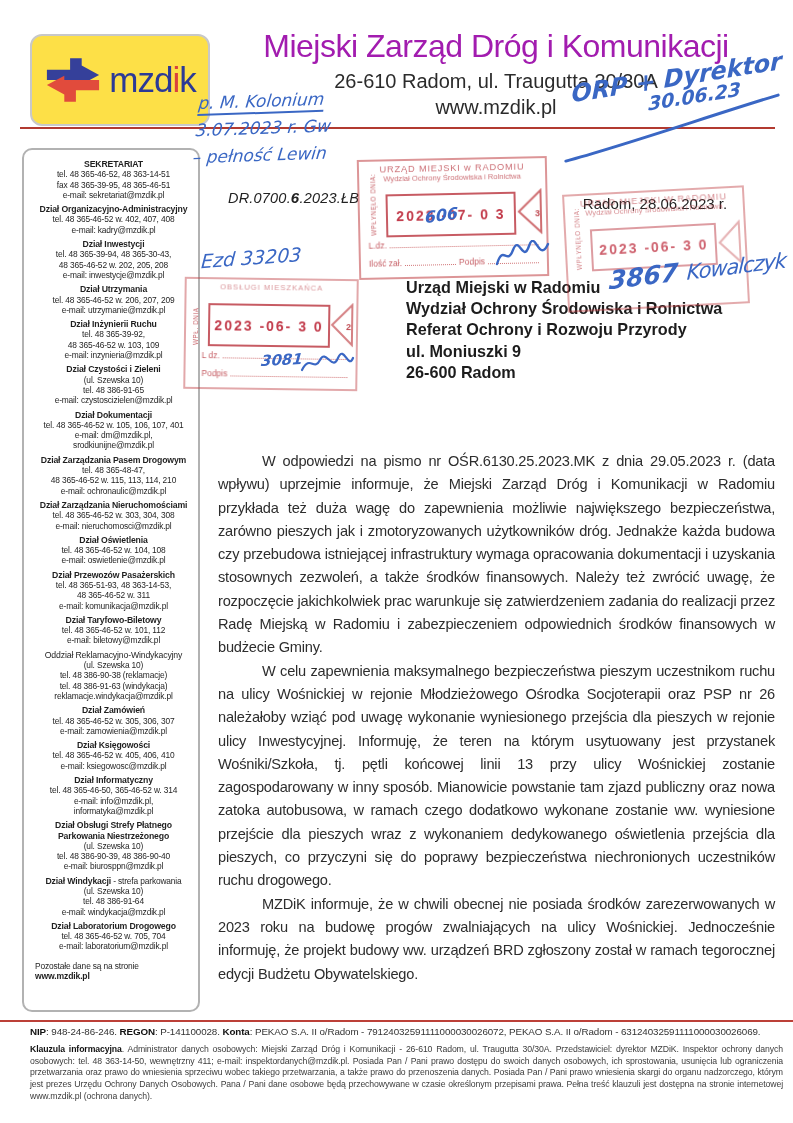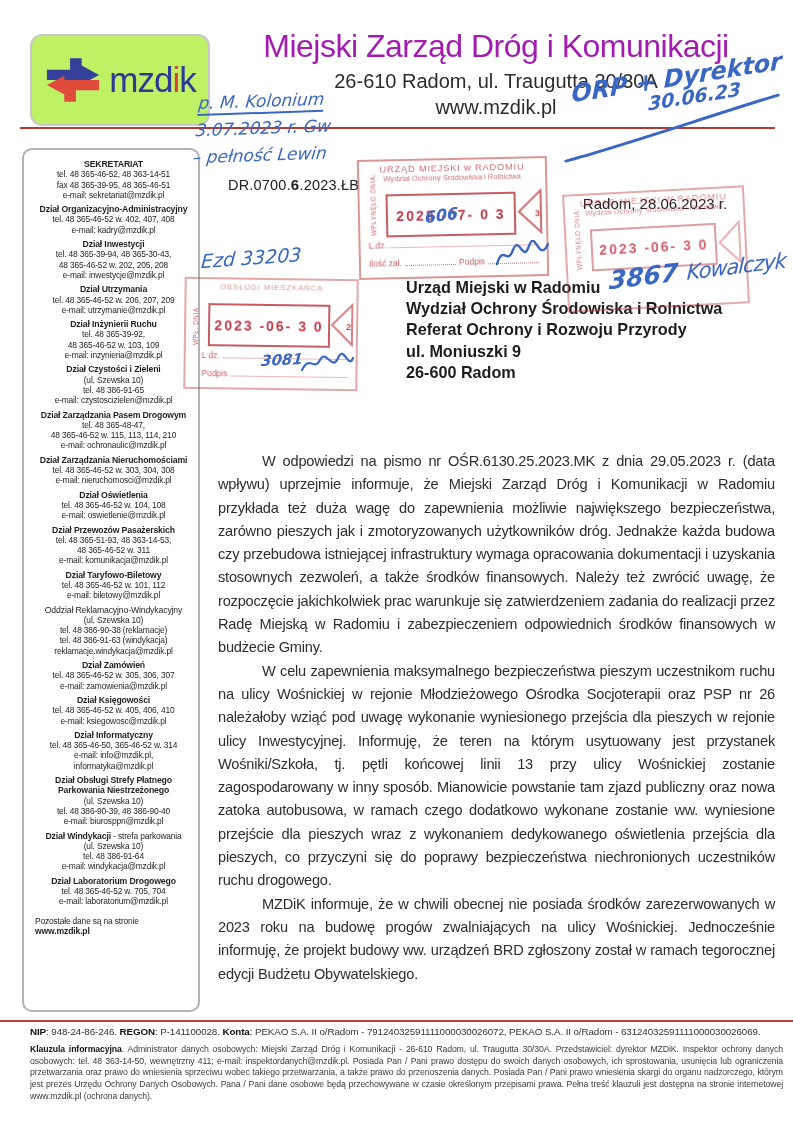--- a/index.html
+++ b/index.html
@@ -1,21 +1,21 @@
 <!DOCTYPE html>
 <html lang="pl"><head>
 <meta charset="utf-8">
 <style>
   html,body{margin:0;padding:0;background:#ffffff;}
   .page{position:relative;width:793px;height:1123px;background:#fff;margin:0 auto;
         font-family:"Liberation Sans",sans-serif;overflow:hidden;color:#2d2d2d;}
 
   
   .logo-box{position:absolute;left:30px;top:34px;width:176px;height:88px;border:2px solid #c8c8c8;
-            border-radius:12px;display:flex;align-items:center;justify-content:center;gap:7px;background:#bef264;}
+            border-radius:12px;display:flex;align-items:center;justify-content:center;gap:7px;background:#fde047;}
   .logo-mark{width:58px;height:48px;}
   .logo-text{font-size:35px;letter-spacing:-1px;color:#2c3a96;font-weight:500;}
   .logo-text .red{color:#d9423c;}
   .org-title{position:absolute;left:210px;top:28px;width:572px;text-align:center;
              font-size:32px;letter-spacing:-0.5px;color:#a21caf;font-weight:500;}
   .org-addr{position:absolute;left:210px;top:70px;width:572px;text-align:center;
             font-size:20px;color:#2b2b2b;}
   .org-web{position:absolute;left:210px;top:96px;width:572px;text-align:center;
            font-size:20px;color:#2b2b2b;}
   .rule-top{position:absolute;left:20px;right:18px;top:127px;border-top:2.5px solid #b23a30;}
@@ -26,21 +26,21 @@
            font-size:8.4px;line-height:10.3px;color:#1f1f1f;letter-spacing:-0.15px;background:#fff;}
   .dept{margin-bottom:4px;text-align:center;}
   .dept-title{font-weight:bold;font-size:8.7px;}
   .dept-title.plain{font-weight:normal;}
   .dept-suffix{font-weight:normal;}
   .side-note{margin-top:9px;font-size:8.4px;}
   .side-note b{font-size:8.6px;}
 
   
   .place-date{position:absolute;left:560px;top:159px;width:190px;text-align:center;font-size:15px;color:#222;margin-top:36px;}
-  .ref-number{position:absolute;left:228px;top:176px;font-size:14.5px;color:#222;letter-spacing:0.2px;}
+  .ref-number{position:absolute;left:228px;top:189px;font-size:14.5px;color:#222;letter-spacing:0.2px;font-style:italic;}
   .ref-number b{font-size:15px;}
   .recipient{position:absolute;left:406px;top:277px;font-size:16.2px;font-weight:bold;
              line-height:21.2px;color:#1c1c1c;z-index:2;}
   .body-text{position:absolute;left:218px;top:450px;width:557px;font-size:14.6px;line-height:23.3px;
              text-align:justify;color:#2d2d2d;letter-spacing:-0.2px;z-index:2;}
   .body-text p{margin:0;text-indent:44px;}
 
   
   .stamp{position:absolute;border:2px solid rgba(191,62,66,.55);color:#bf4a52;z-index:3;
          filter:blur(.2px);background:rgba(255,255,255,0);}
@@ -146,20 +146,28 @@
 
         <div class="dept">
           <div><span class="dept-title">Dział Czystości i Zieleni</span><span class="dept-suffix"></span></div>
           <div class="dept-lines">
             <div>(ul. Szewska 10)</div>
             <div>tel. 48 386-91-65</div>
             <div>e-mail: czystoscizielen@mzdik.pl</div>
           </div>
         </div>
 
+        <div class="dept">
+          <div><span class="dept-title">Dział Dokumentacji</span><span class="dept-suffix"></span></div>
+          <div class="dept-lines">
+            <div>tel. 48 365-46-52 w. 105, 106, 107, 401</div>
+            <div>e-mail: dm@mzdik.pl,</div>
+            <div>srodkiunijne@mzdik.pl</div>
+          </div>
+        </div>
 
         <div class="dept">
           <div><span class="dept-title">Dział Zarządzania Pasem Drogowym</span><span class="dept-suffix"></span></div>
           <div class="dept-lines">
             <div>tel. 48 365-48-47,</div>
             <div>48 365-46-52 w. 115, 113, 114, 210</div>
             <div>e-mail: ochronaulic@mzdik.pl</div>
           </div>
         </div>
 

